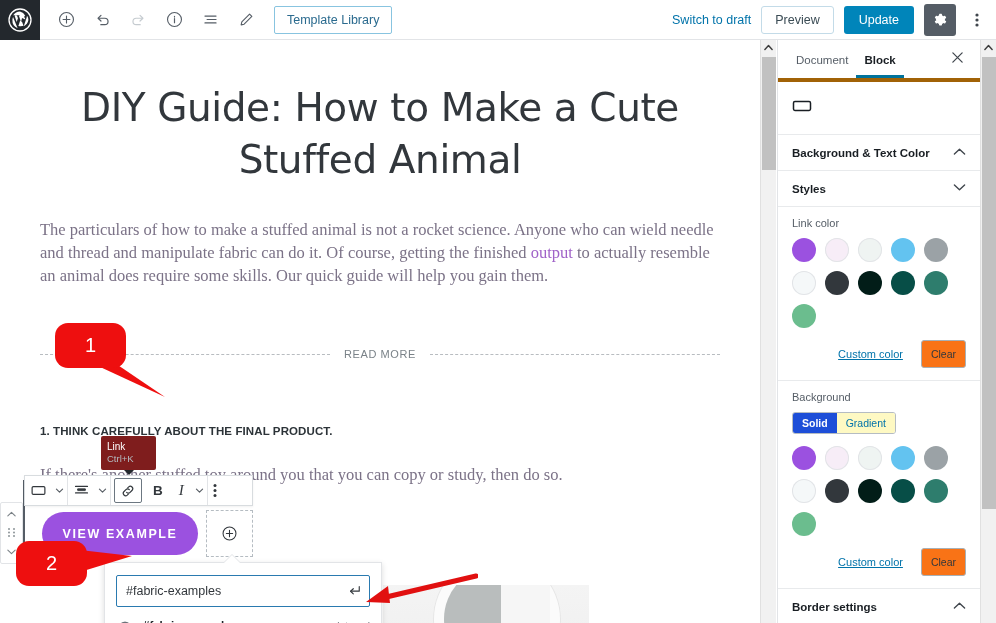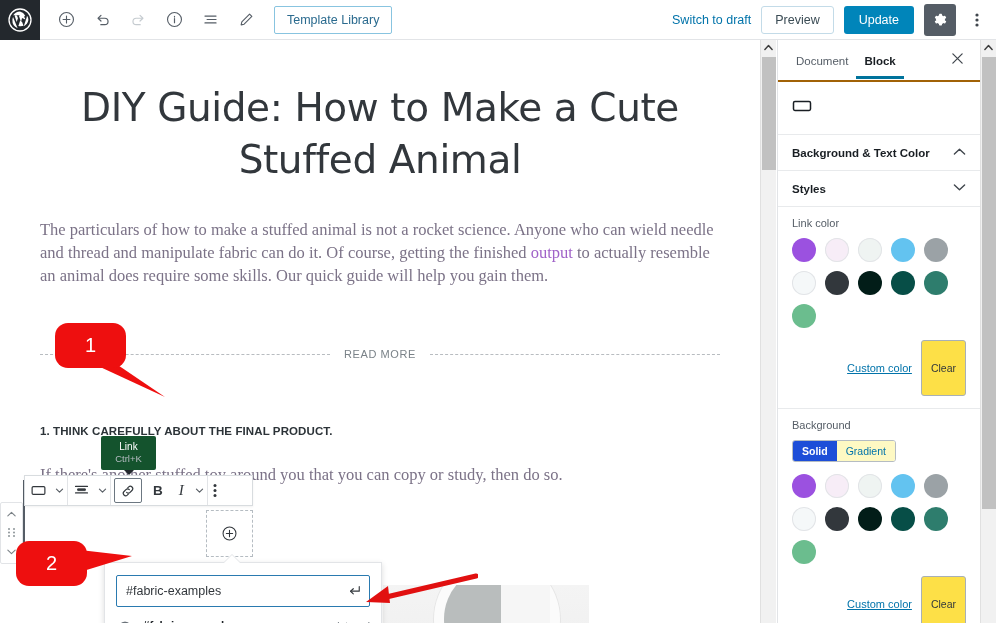--- a/index.html
+++ b/index.html
@@ -106,22 +106,22 @@
   .bt-sep { width:1px; height:29px; background:#e2e4e7; }
   .bt-item.active {
     border:1px solid #6c7781; border-radius:2px; height:25px; margin:0 3px;
   }
   .bt-letter { font-size:13.5px; font-weight:700; padding:0 8px; color:#32373c; }
   .bt-letter.ital { font-style:italic; font-weight:400; font-family:"Liberation Serif", serif; font-size:15px;}
 
   
   .tooltip {
     position:absolute; left:101px; top:396px; width:55px;
-    background:#14532d; color:#fff; border-radius:2px;
-    padding:4px 6px 5px; text-align:center; z-index:30;
+    background:#7f1d1d; color:#fff; border-radius:2px;
+    padding:4px 6px 5px; text-align:left; z-index:30;
   }
   .tooltip .tt-title { font-size:10px; line-height:13px; }
   .tooltip .tt-sub { font-size:9.5px; line-height:12px; color:#b5bcc2; }
   .tooltip:after {
     content:""; position:absolute; left:50%; bottom:-5px; margin-left:-5px;
     border-left:5px solid transparent; border-right:5px solid transparent;
     border-top:5px solid #23282d;
   }
 
   
@@ -219,21 +219,21 @@
     color:#3b3b3b; font-size:8px;
   }
   .sb-right .thumb { position:absolute; left:1px; top:17px; width:14px; height:452px; background:#c1c1c1; }
 
   
   .inspector {
     position:absolute; left:777px; top:40px; width:203px; height:583px;
     background:#fff; border-left:1px solid #e2e4e7; overflow:hidden; z-index:10;
   }
   .insp-tabs {
-    height:42px; border-bottom:2px solid #a16207; display:flex; align-items:center;
+    height:42px; border-bottom:4px solid #a16207; display:flex; align-items:center;
     padding:0 10px; position:relative; background:#fff;justify-content:space-between;
   }
   .insp-tab {
     font-size:11.5px; color:#555d66; padding:13px 8px 12px; cursor:pointer;
   }
   .insp-tab.sel { color:#191e23; font-weight:700; box-shadow:inset 0 -3px 0 #00739c; }
   .insp-close { margin-left:auto; color:#40464d; cursor:pointer; font-size:14px; padding:4px 6px; }
 
   .blk-card { display:flex; gap:10px; padding:14px 14px 16px; border-bottom:1px solid #e8eaec; }
   .blk-ico { width:22px; flex:0 0 22px; color:#191e23; margin-top:2px; }
@@ -245,25 +245,25 @@
     padding:0 14px; border-bottom:1px solid #e8eaec; cursor:pointer; background:#fff;
   }
   .panel-title { font-size:11.5px; font-weight:700; color:#191e23; }
   .panel-chev { color:#40464d; font-size:10px; }
 
   .panel-body { padding:10px 14px 12px; border-bottom:1px solid #e8eaec; }
   .lbl { font-size:11px; color:#555d66; margin-bottom:9px; }
   .swatches { display:flex; flex-wrap:wrap; gap:9px; width:170px; }
   .sw { width:24px; height:24px; border-radius:50%; cursor:pointer; }
   .sw.edge { box-shadow:0 0 0 1px #e2e4e7 inset; }
-  .colrow { display:flex; align-items:center; justify-content:flex-end; gap:9px; margin-top:12px; }
+  .colrow { display:flex; align-items:center; justify-content:flex-end; gap:18px; margin-top:12px; }
   .custom-color { font-size:11px; color:#0073aa; text-decoration:underline; cursor:pointer; }
   .clear-btn {
-    font-size:10.5px; color:#32373c; border:1px solid #a8b0b6; background:#fde047;
-    border-radius:3px; padding:21px 9px; cursor:pointer;
+    font-size:10.5px; color:#32373c; border:1px solid #a8b0b6; background:#f97316;
+    border-radius:3px; padding:7px 9px; cursor:pointer;
   }
   .segmented { display:inline-flex; border:1px solid #b5bcc2; border-radius:3px; overflow:hidden; margin-bottom:12px;}
   .seg {
     font-size:10.5px; padding:4px 9px; cursor:pointer; color:#0073aa; background:#fef9c3;
   }
   .seg.on { background:#1d4ed8; color:#fff; font-weight:700; }
 
   
   .callout {
     position:absolute; background:#ee0f0f; color:#fff; border-radius:13px;
@@ -382,20 +382,21 @@
           </svg>
       </div>
       <div class="mv">
         <svg width="11" height="11" viewBox="0 0 12 12">
             <path d="M2 4.5 6 8.4l4-3.9" fill="none" stroke="currentColor" stroke-width="1.2" stroke-linecap="round" stroke-linejoin="round"></path>
           </svg>
       </div>
     </div>
 
     <div class="btnrow">
+      <div class="view-example">VIEW EXAMPLE</div>
       <div class="appender">
         <svg width="17" height="17" viewBox="0 0 20 20">
             <circle cx="10" cy="10" r="7.6" fill="none" stroke="currentColor" stroke-width="1.25"></circle>
             <path d="M10 6.3v7.4M6.3 10h7.4" stroke="currentColor" stroke-width="1.25" stroke-linecap="round"></path>
           </svg>
       </div>
     </div>
 
     <div class="blk-toolbar">
       <div class="bt-item">

